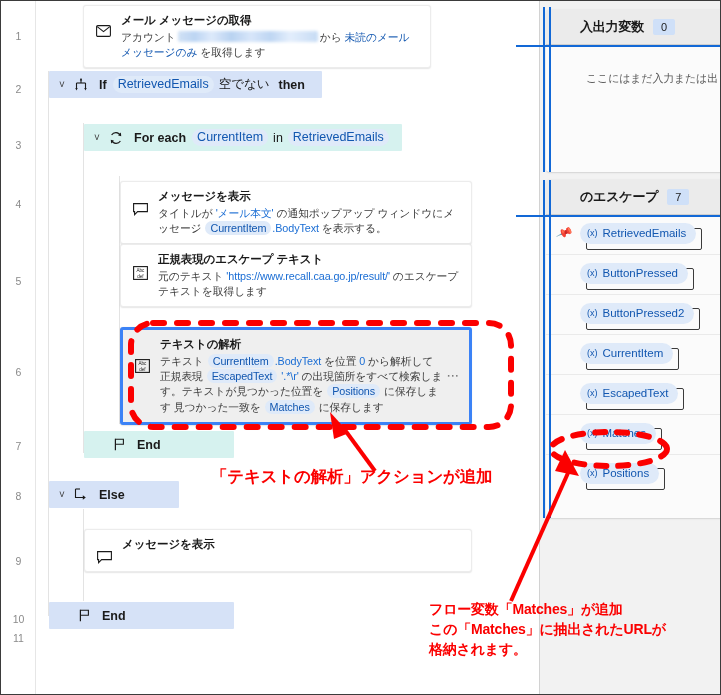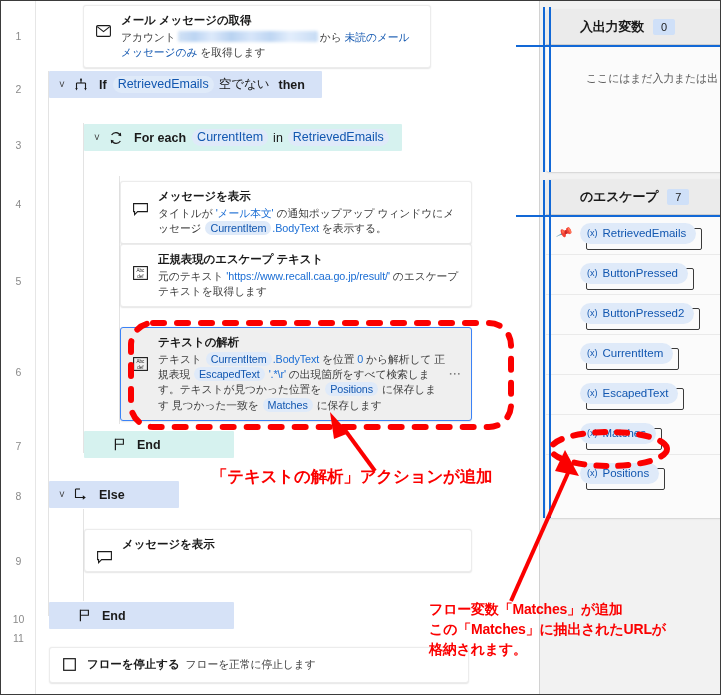--- a/index.html
+++ b/index.html
@@ -62,21 +62,21 @@
     background: #ffffff;
     border: 1px solid #ececec;
     border-radius: 3px;
     box-shadow: 0 0.6px 1.4px rgba(0,0,0,0.10);
     display: flex;
     align-items: flex-start;
     padding: 7px 10px 7px 8px;
   }
   .action-card.selected {
     background: #efefef;
-    border: 1px solid #3b82f6;
+    border: 3px solid #3b82f6;
   }
   .act-icon {
     flex: 0 0 auto;
     width: 22px;
     display: flex;
     align-items: center;
     justify-content: center;
     margin-right: 7px;
     margin-top: 12px;
     color: #1a1a1a;
@@ -467,33 +467,20 @@
           <span class="cf-icon">
             <svg width="13" height="13" viewBox="0 0 13 13" fill="none">
               <path d="M2.4 0.8 V12.2" stroke="#1a1a1a" stroke-width="1.2"></path>
               <path d="M2.4 1.2 H10.4 V6.2 H2.4" stroke="#1a1a1a" stroke-width="1.1" fill="none"></path>
             </svg>
           </span>
           <span class="cf-kw">End</span>
         </div>
       </div>
 
-      <div class="row" style="left:12px; top:646px; width:420px;">
-        <div class="action-card" style="width:420px; align-items:center; padding:9px 10px 9px 8px;">
-          <div class="act-icon" style="margin-top:0;">
-            <svg width="13" height="13" viewBox="0 0 13 13" fill="none">
-              <rect x="0.7" y="0.7" width="11.6" height="11.6" stroke="#1a1a1a" stroke-width="1.2" fill="none"></rect>
-            </svg>
-          </div>
-          <div class="act-body" style="display:flex; align-items:baseline;">
-            <div class="act-title" style="margin:0 6px 0 0;">フローを停止する</div>
-            <div class="act-desc">フローを正常に停止します</div>
-          </div>
-        </div>
-      </div>
 
     </div>
   </div>
 
   <div id="var-pane">
 
     <div class="var-card" style="top:9px; height:162px;">
       <div class="var-head">
         <span class="var-head-title">入出力変数</span>
         <span class="var-count">0</span>

